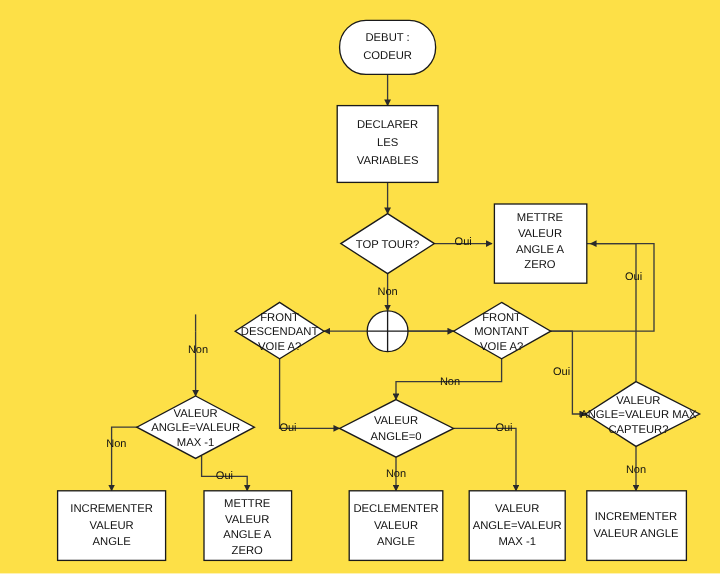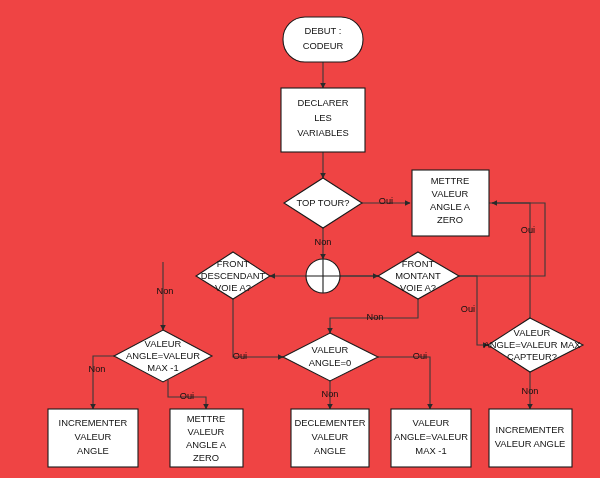--- a/index.html
+++ b/index.html
@@ -10,21 +10,21 @@
   body {
     width: 600px;
     height: 478px;
     font-family: "Liberation Sans", sans-serif;
     overflow: hidden;
   }
   #flowchart-root {
     position: relative;
     width: 600px;
     height: 478px;
-    background: #ef4444;
+    background: #fde047;
   }
   svg.chart {
     display: block;
     width: 600px;
     height: 478px;
   }
   .node-shape {
     fill: #ffffff;
     stroke: #1a1a1a;
     stroke-width: 1.1;

